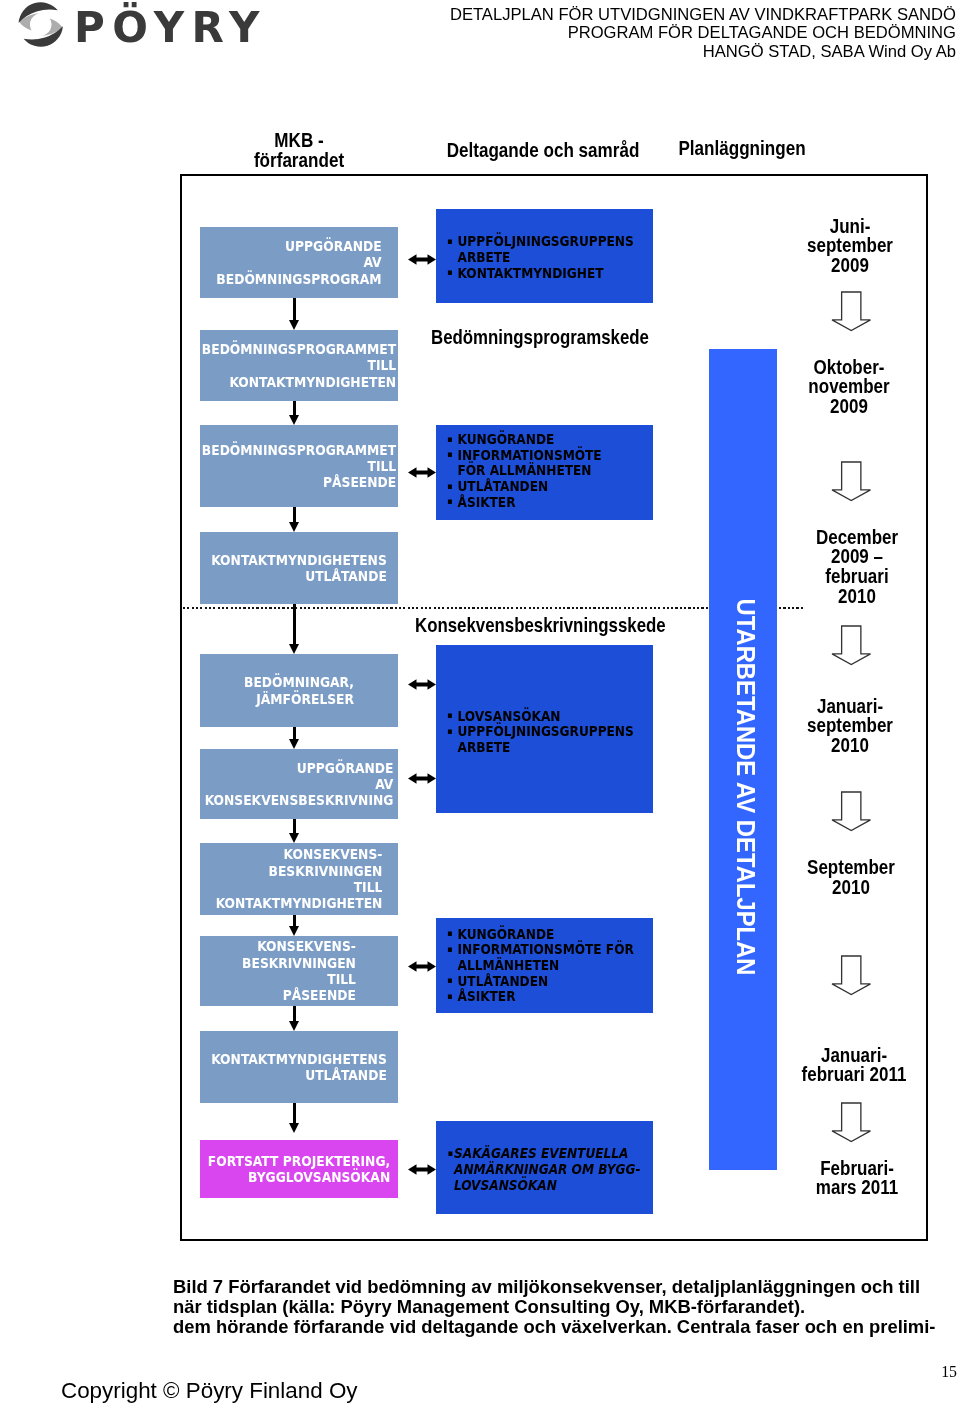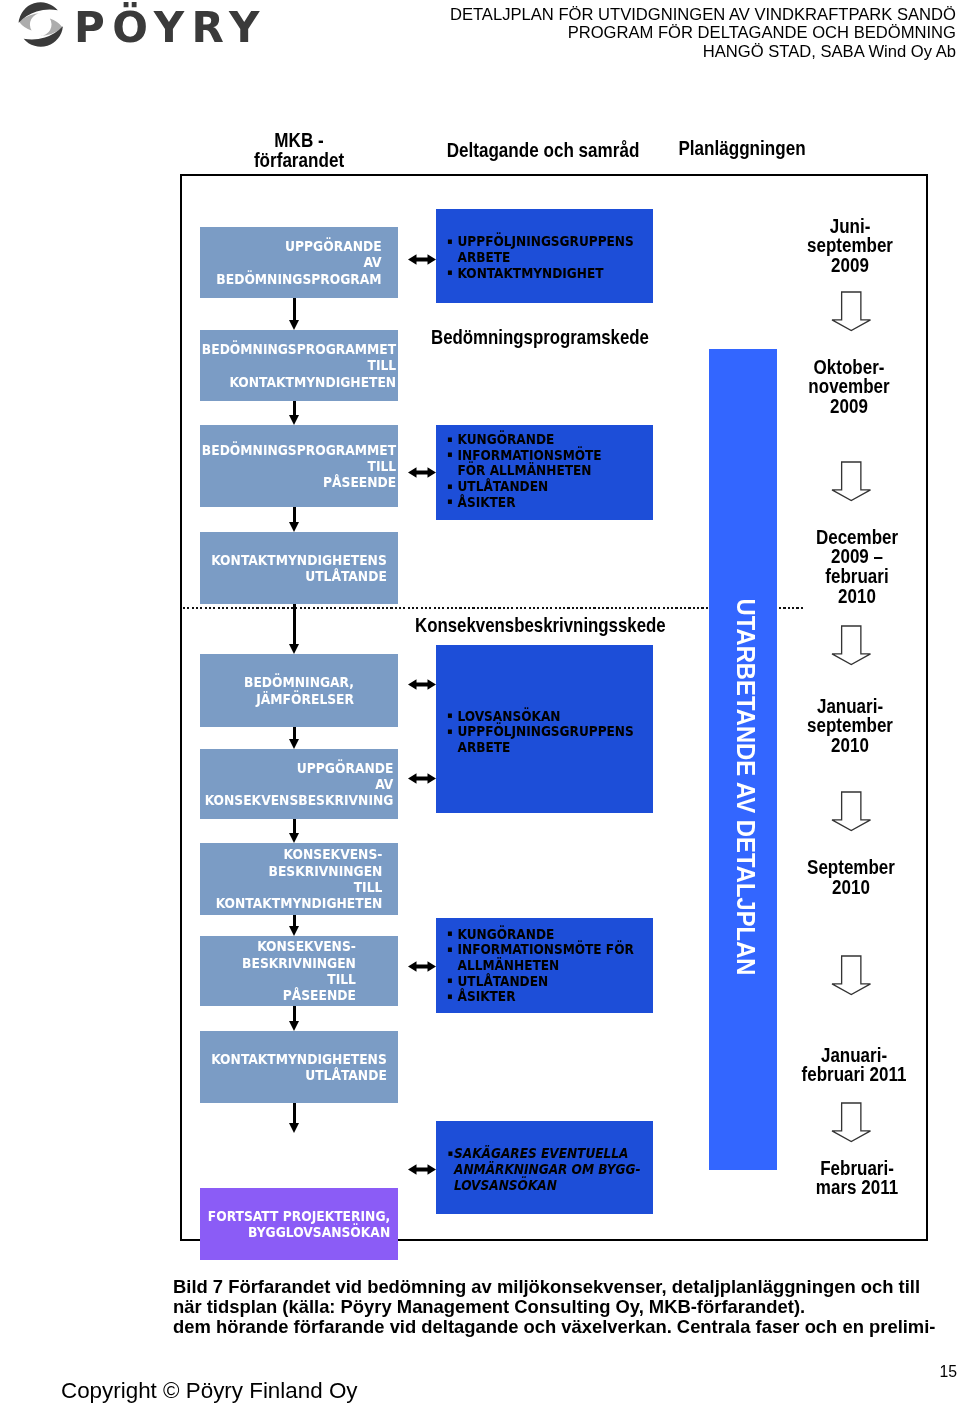--- a/index.html
+++ b/index.html
@@ -74,21 +74,21 @@
 
 
 #caption{position:absolute;left:173px;top:1277px;width:780px;
    font-family:"Liberation Sans",sans-serif;font-weight:bold;font-size:18.4px;line-height:20px;color:#000;
    white-space:nowrap;}
 
 
 #copy{position:absolute;left:61px;top:1378px;
    font-family:"Liberation Sans",sans-serif;font-size:22.4px;line-height:26px;color:#000;white-space:nowrap;}
 #pageno{position:absolute;left:920px;top:1363px;width:37px;text-align:right;
-   font-family:Liberation Sans, sans-serif;font-size:15.8px;line-height:18px;color:#000;}
+   font-family:Liberation Serif, serif;font-size:15.8px;line-height:18px;color:#000;}
 
 </style>
 </head>
 <body>
 
 <div id="logo">
  <svg width="250" height="50" viewBox="0 0 250 50" xmlns="http://www.w3.org/2000/svg">
   <g>
    <path d="M2.8 21.6 A25 25 0 0 0 15.6 30.6 A11.6 11.6 0 0 1 25.2 13.0 A40 40 0 0 0 2.8 21.6 Z" fill="#adadad"></path>
    <path d="M46.66 27.4 A25 25 0 0 0 33.86 18.4 A11.6 11.6 0 0 1 24.26 36.0 A40 40 0 0 0 46.66 27.4 Z" fill="#adadad"></path>
@@ -176,21 +176,21 @@
       <div>TILL</div>
       <div>PÅSEENDE</div>
     </div>
   </div>
 <div class="pbox" style="top:1031px;height:72px;background:#7b9cc5;">
     <div>
       <div>KONTAKTMYNDIGHETENS</div>
       <div>UTLÅTANDE</div>
     </div>
   </div>
-<div class="pbox" style="top:1188px;height:72px;background:#8b5cf6;">
+<div class="pbox" style="top:1140px;height:58px;background:#d946ef;">
     <div>
       <div>FORTSATT PROJEKTERING,</div>
       <div>BYGGLOVSANSÖKAN</div>
     </div>
   </div>
 
 <div class="ybox" style="top:209px;height:94px;padding-left:11px;padding-right:4px;">
     <ul style="top:1.7px">
       <li>
         <div>UPPFÖLJNINGSGRUPPENS</div>

